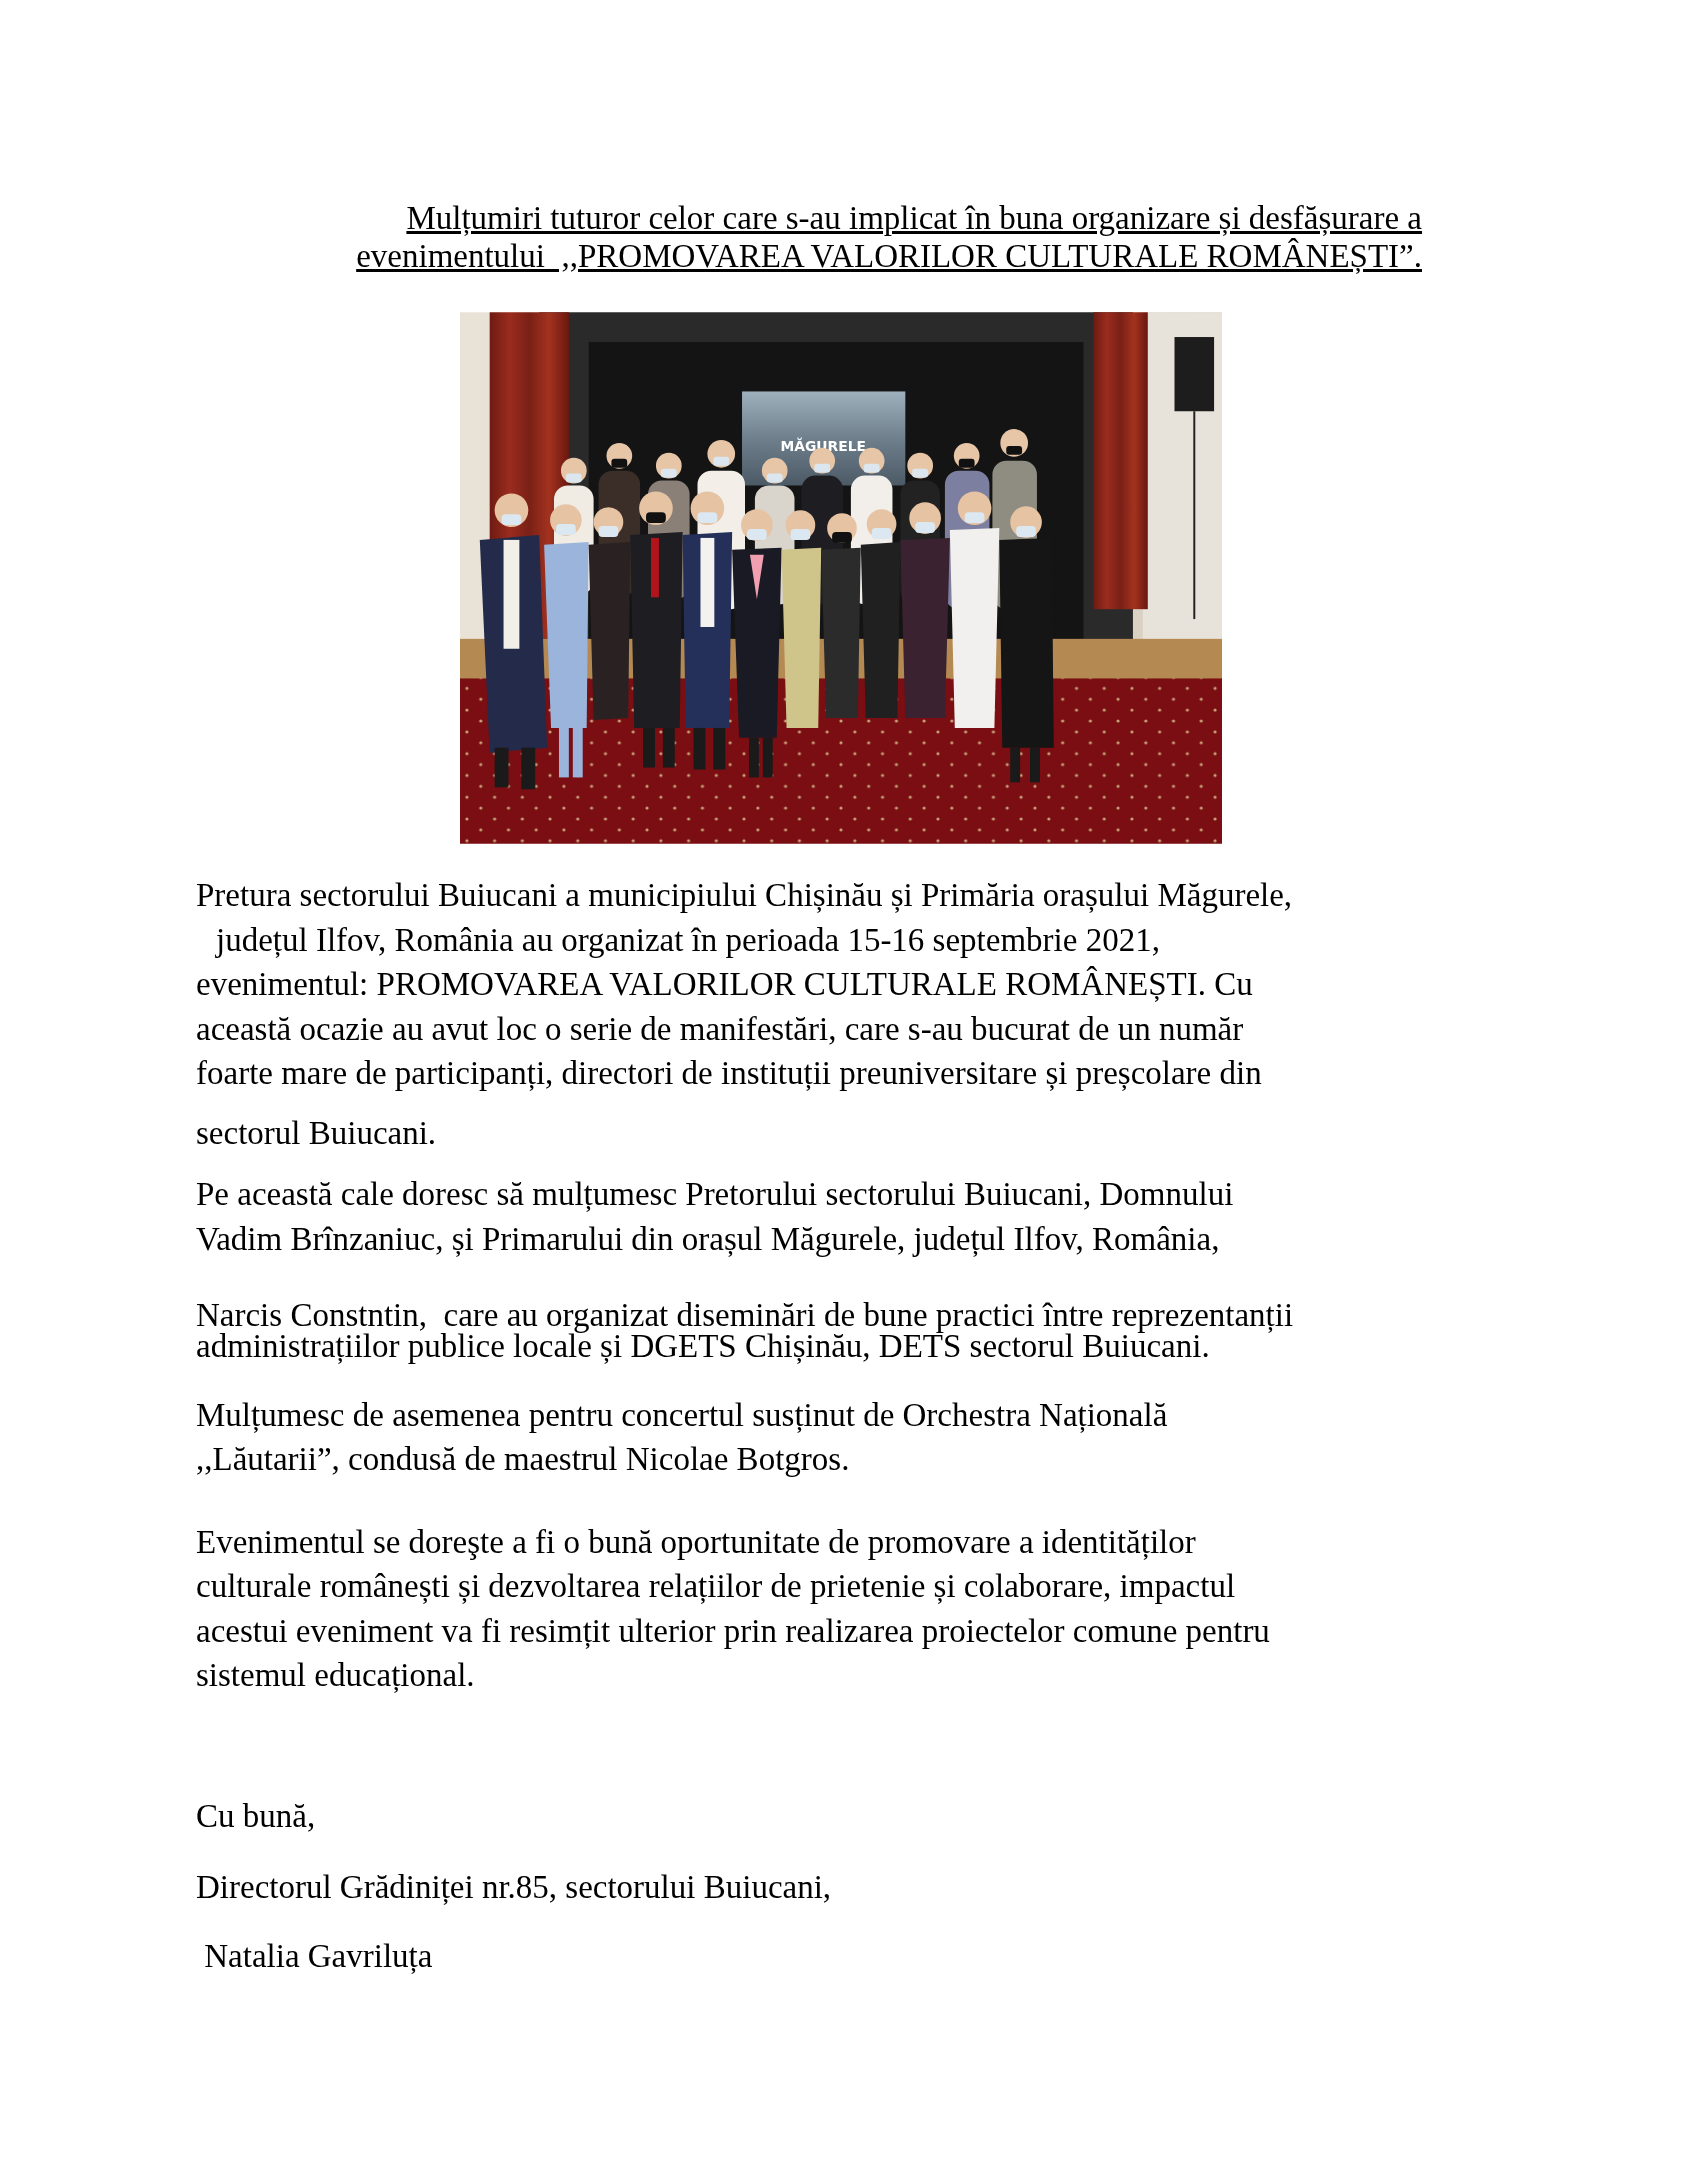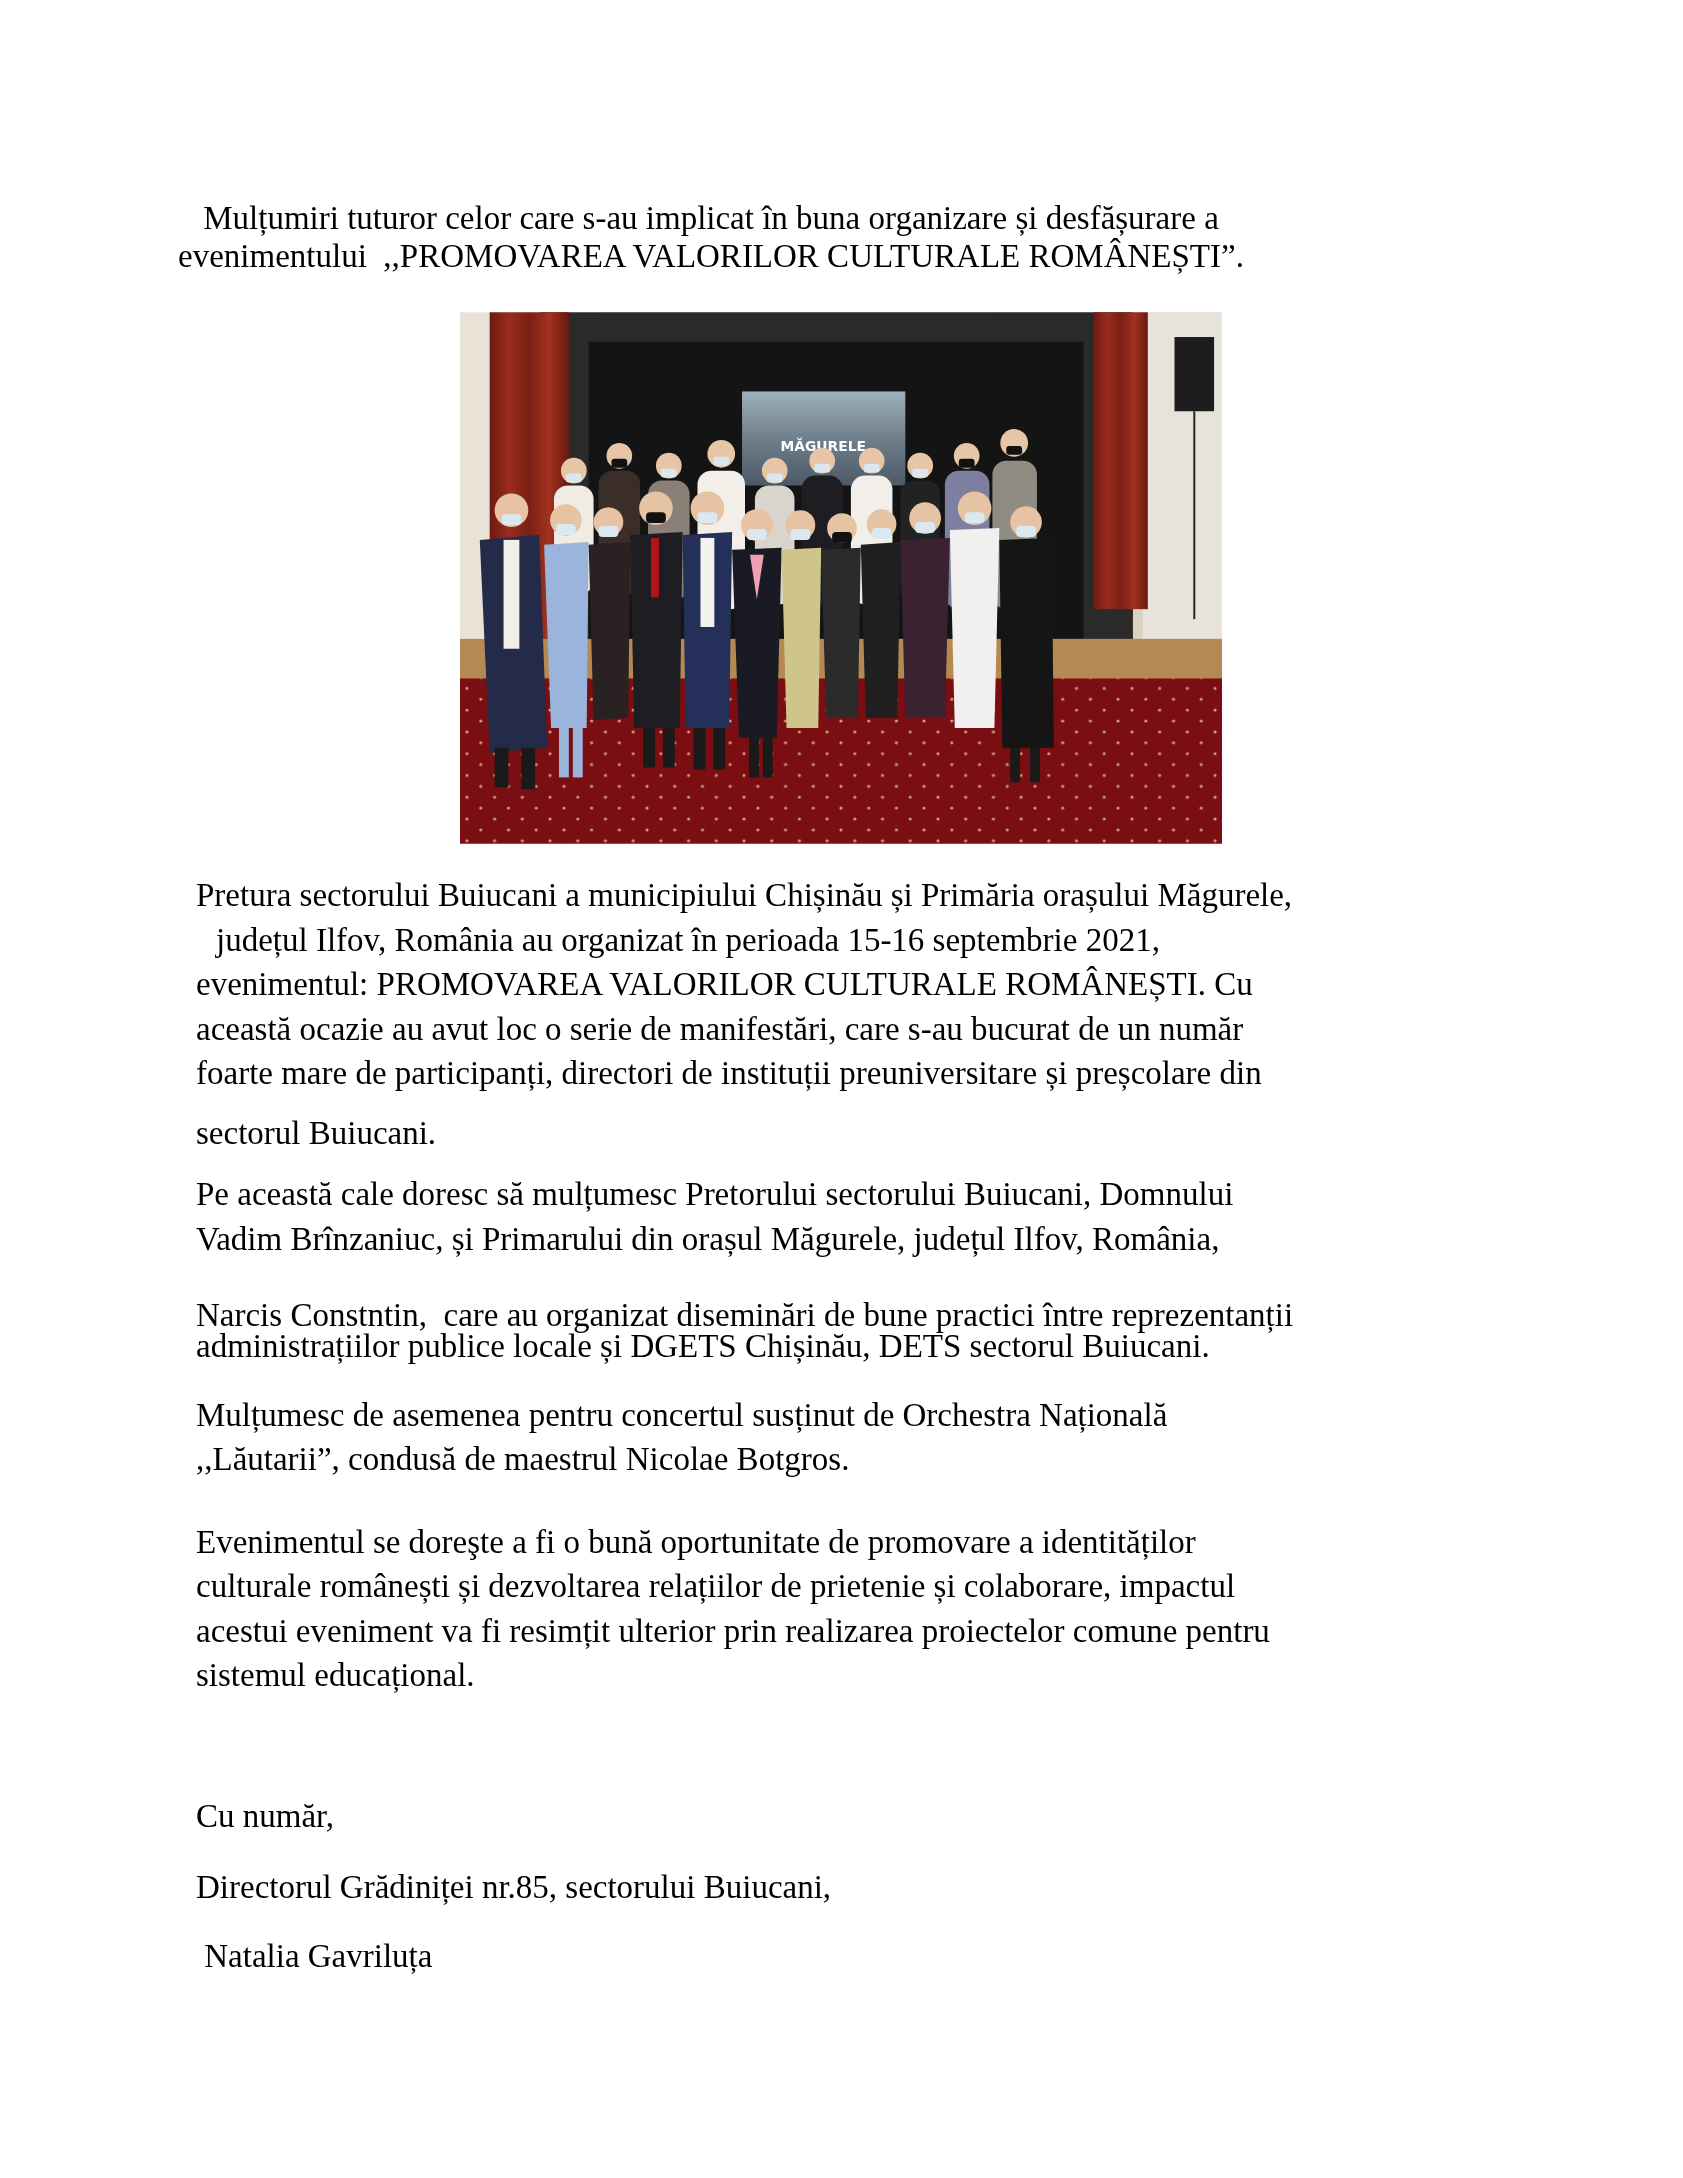--- a/index.html
+++ b/index.html
@@ -1,19 +1,19 @@
 <!DOCTYPE html>
 <html><head>
 <meta charset="utf-8">
 <style>
   html, body { margin: 0; padding: 0; background: #ffffff; }
   body { width: 1683px; height: 2178px; position: relative; overflow: hidden;
          font-family: "Liberation Serif", "DejaVu Serif", serif; color: #000; }
   .line { position: absolute; white-space: pre; font-size: 33px; line-height: 1; }
-  .hdr { left: 0; width: 1422px; text-align: center; }
+  .hdr { left: 0; width: 1422px; text-align: right; text-decoration: underline; }
   .body-line { left: 196px; }
   #photo { position: absolute; left: 460px; top: 312px; width: 762px; height: 672px; overflow: hidden; }
   #photo svg { display: block; width: 762px; height: 532px; }
 </style>
 </head>
 <body>
 
 <div class="line hdr" style="top:202px;">Mulțumiri tuturor celor care s-au implicat în buna organizare și desfășurare a</div>
 <div class="line hdr" style="top:240px;">evenimentului  ,,PROMOVAREA VALORILOR CULTURALE ROMÂNEȘTI”.</div>
 
@@ -191,17 +191,17 @@
 </div>
 
 <div>
   <div class="line body-line" style="top:1526px;">Evenimentul se doreşte a fi o bună oportunitate de promovare a identităților</div>
   <div class="line body-line" style="top:1570px;">culturale românești și dezvoltarea relațiilor de prietenie și colaborare, impactul</div>
   <div class="line body-line" style="top:1615px;">acestui eveniment va fi resimțit ulterior prin realizarea proiectelor comune pentru</div>
   <div class="line body-line" style="top:1659px;font-family:Liberation Serif, serif;">sistemul educațional.</div>
 </div>
 
 <div>
-  <div class="line body-line" style="top:1800px;">Cu număr,</div>
+  <div class="line body-line" style="top:1800px;">Cu bună,</div>
   <div class="line body-line" style="top:1871px;">Directorul Grădiniței nr.85, sectorului Buiucani,</div>
   <div class="line body-line" style="top:1940px;"> Natalia Gavriluța</div>
 </div>
 
 
 </body></html>

